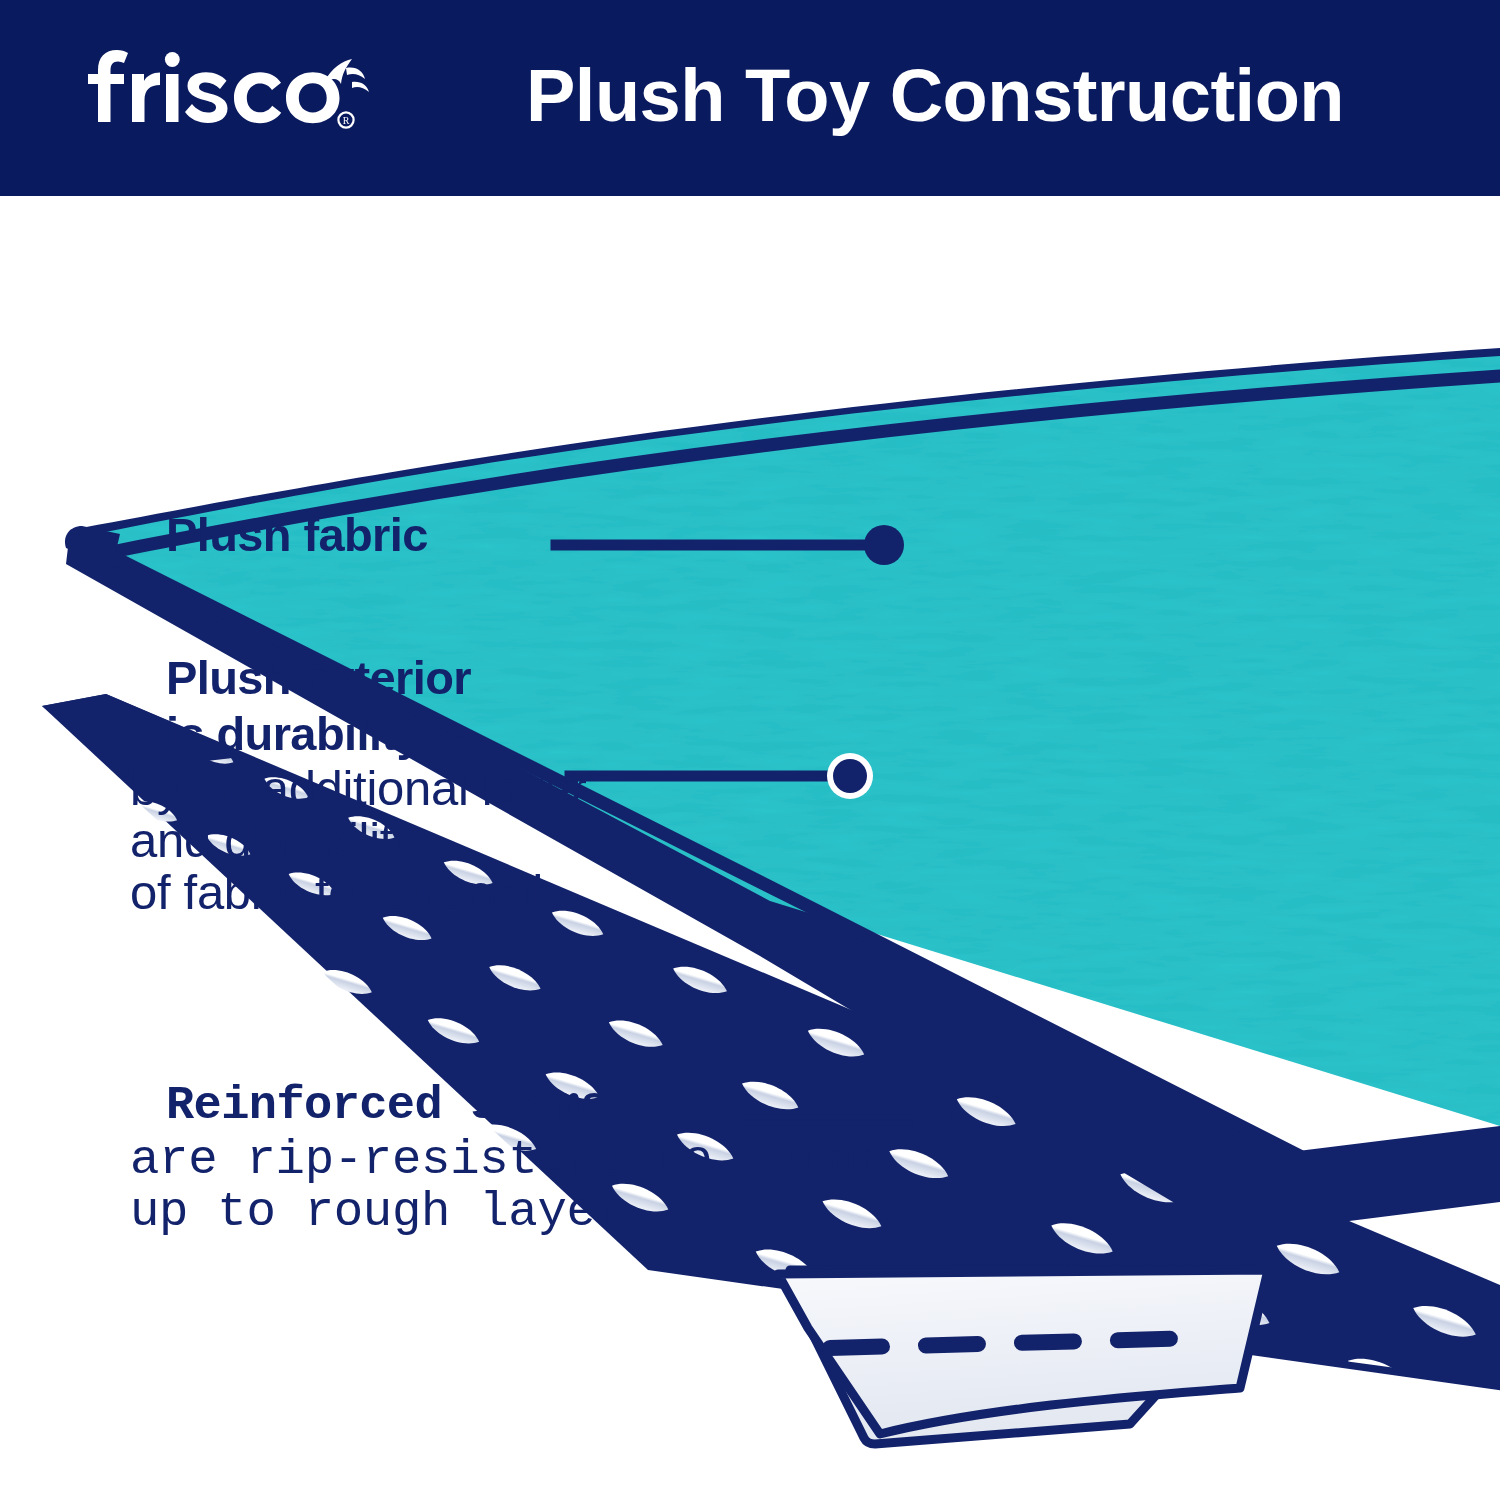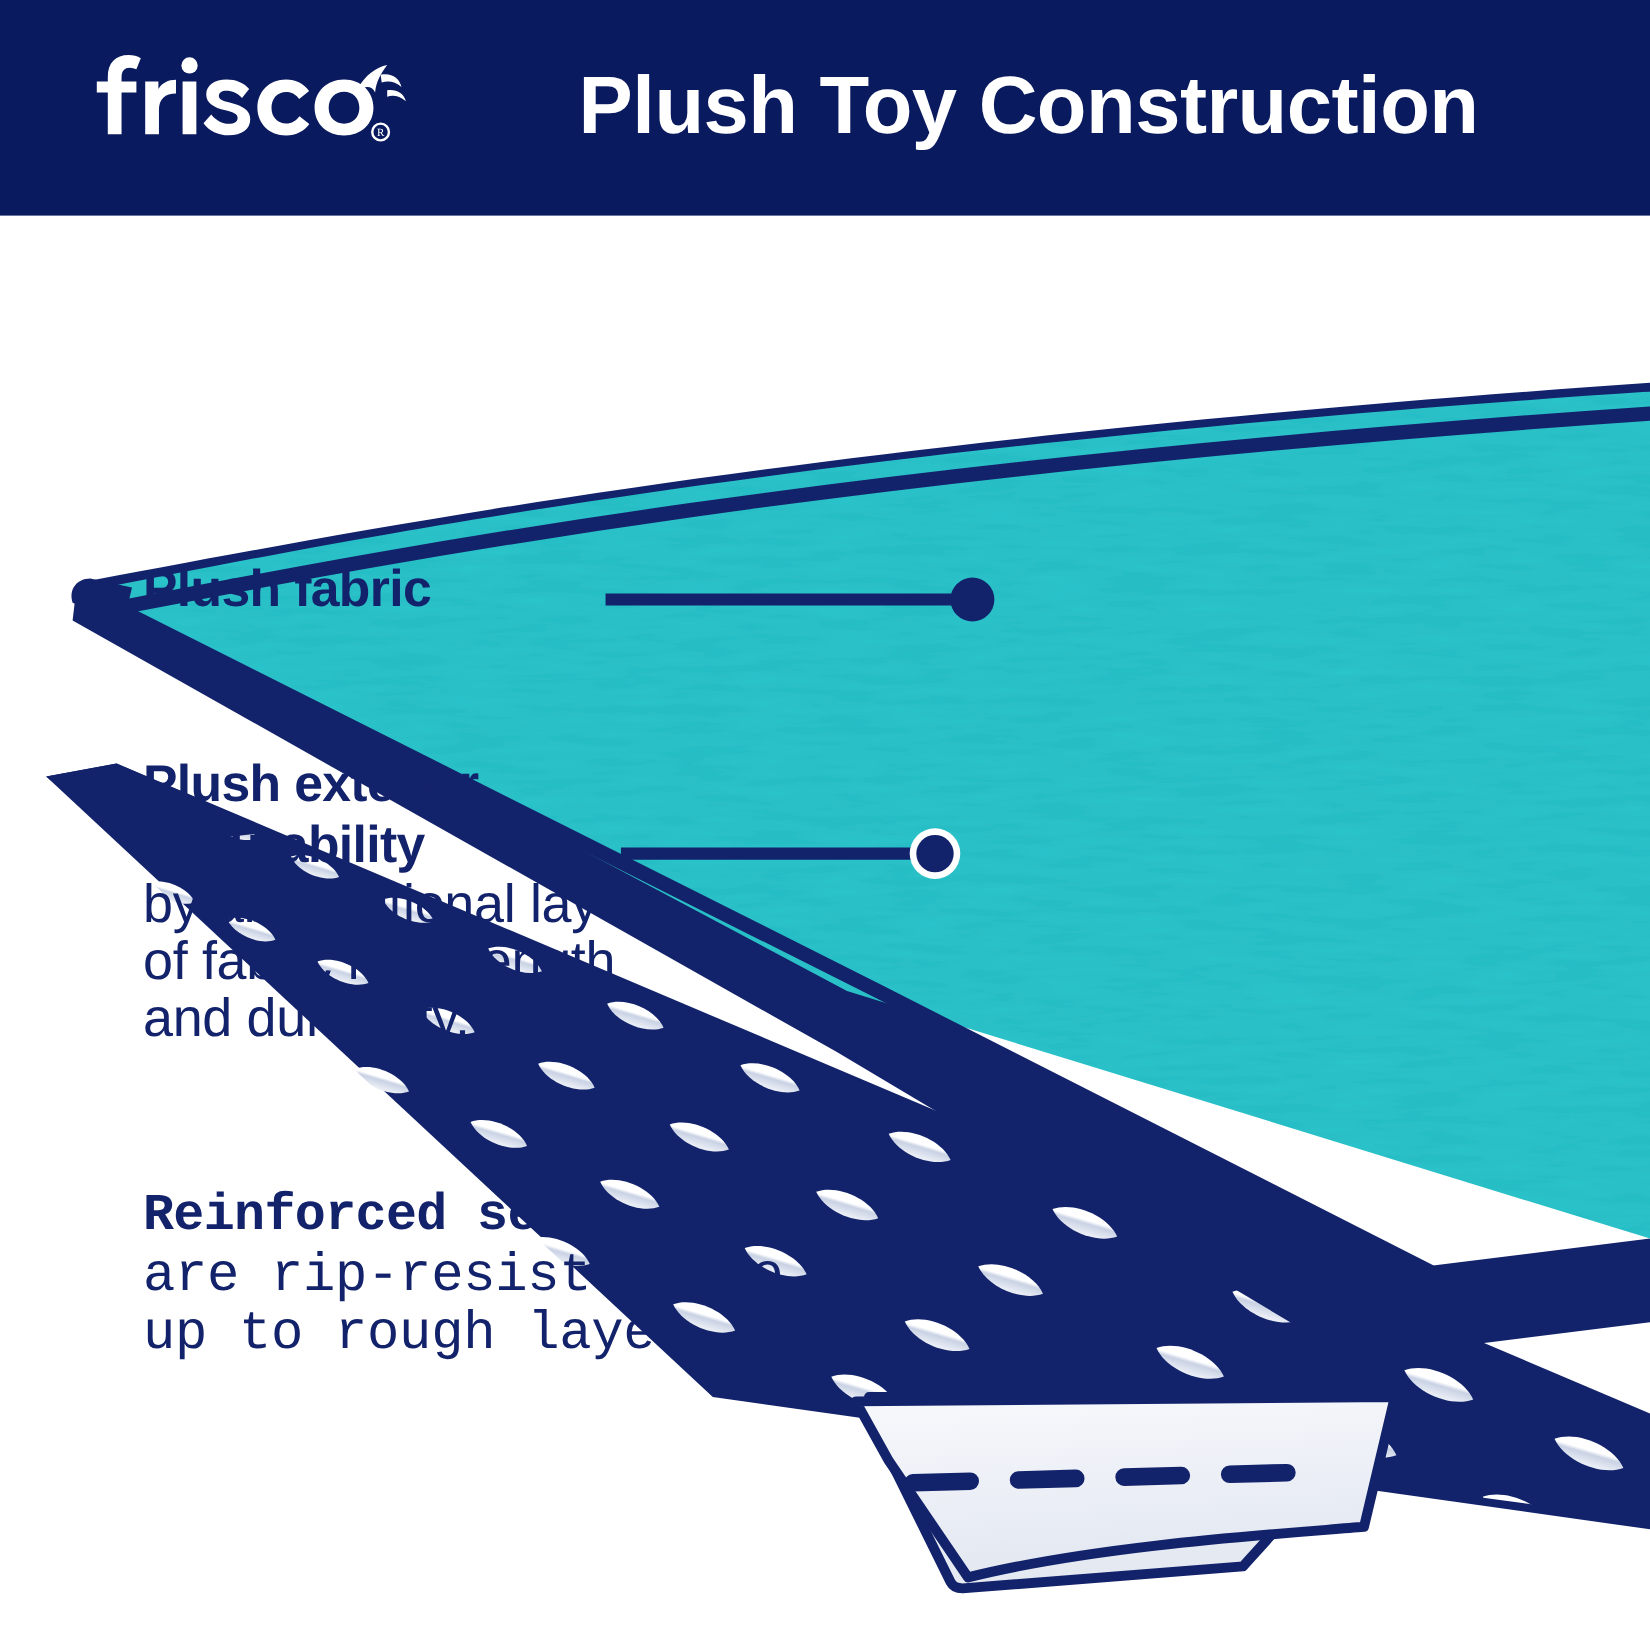--- a/index.html
+++ b/index.html
@@ -34,27 +34,28 @@
   
   #illustration{
     position:absolute;left:0;top:196px;width:1500px;height:1304px;
   }
 
   
   .label-block{position:absolute;color:#13236b;}
   .lbl-head{
     font-size:47px;font-weight:bold;line-height:56px;letter-spacing:-0.6px;
     white-space:nowrap;
+    margin-left:36px;
   }
   .lbl-body{
     font-size:49px;font-weight:normal;line-height:52px;letter-spacing:-0.3px;
     white-space:nowrap;
   }
   #label-plush-fabric{left:130px;top:507px;}
-  #label-plush-exterior{left:130px;top:684px;}
+  #label-plush-exterior{left:130px;top:650px;}
   #label-reinforced-seams{left:130px;top:1078px;font-family:Liberation Mono, monospace;}
 </style>
 </head>
 <body>
 
 <div id="page">
 
   <div id="header">
 
     <div id="logo">
@@ -402,22 +403,22 @@
   </svg>
 
   <div class="label-block" id="label-plush-fabric">
     <div class="lbl-head">Plush fabric</div>
   </div>
 
   <div class="label-block" id="label-plush-exterior">
     <div class="lbl-head">Plush exterior</div>
     <div class="lbl-head">is durability</div>
     <div class="lbl-body">by an additional layer</div>
+    <div class="lbl-body">and durability.</div>
     <div class="lbl-body">of fabric for strength</div>
-    <div class="lbl-body">and durability.</div>
   </div>
 
   <div class="label-block" id="label-reinforced-seams">
     <div class="lbl-head">Reinforced seams</div>
     <div class="lbl-body">are rip-resistant to rough</div>
     <div class="lbl-body">up to rough layer.</div>
   </div>
 
 </div>
 

